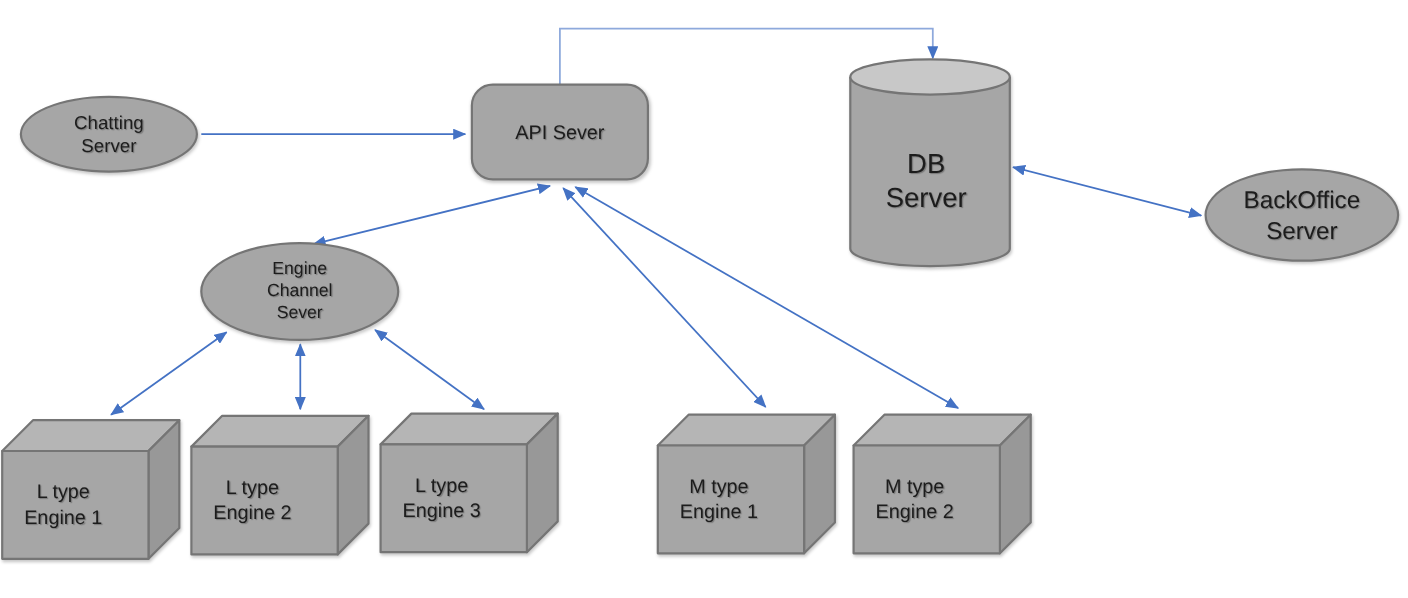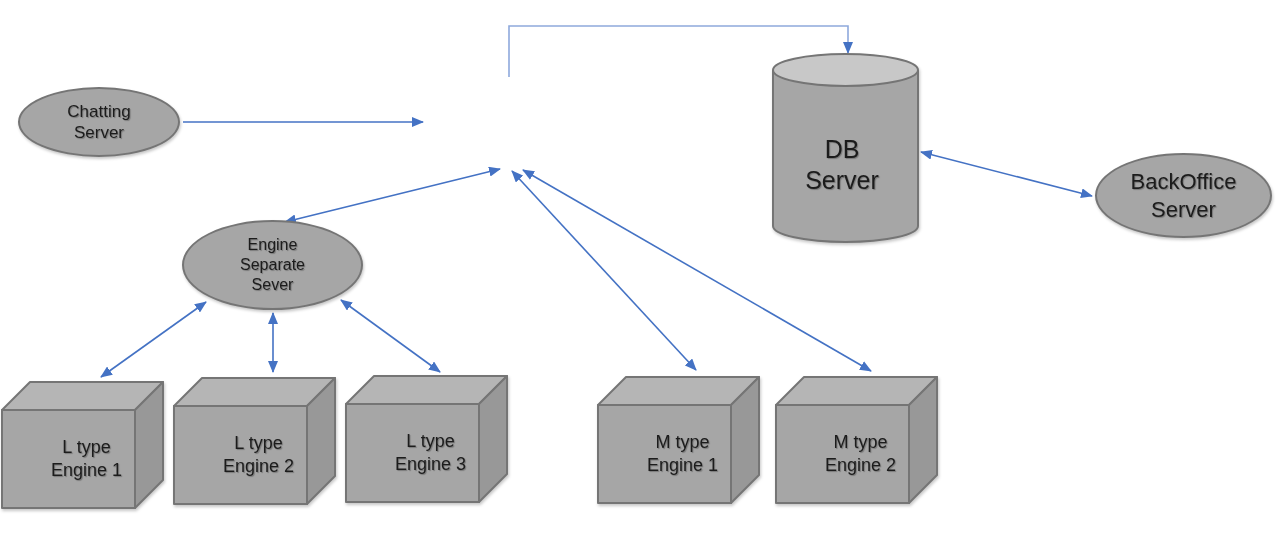--- a/index.html
+++ b/index.html
@@ -59,21 +59,21 @@
     flex-direction: column;
     align-items: center;
     justify-content: center;
     color: var(--text, #1c1c1c);
     text-align: center;
     line-height: 1.3;
     pointer-events: none;
   }
   .float-label span { text-shadow: 1px 1px 1px rgba(0,0,0,0.28); }
   .label--db { left: 773px; top: 120px; width: 138px; height: 90px; font-size: 25px; line-height: 1.25; }
-  .label--engine { width: 111px; height: 60px; font-size: 18px; padding-left: 29px; }
+  .label--engine { width: 111px; height: 60px; font-size: 18px; }
   .label--l1 { left: 2px;   top: 429px; }
   .label--l2 { left: 174px; top: 425px; }
   .label--l3 { left: 346px; top: 423px; }
   .label--m1 { left: 598px; top: 424px; }
   .label--m2 { left: 776px; top: 424px; }
 </style>
 </head>
 <body>
 
 <div class="canvas">
@@ -129,29 +129,32 @@
       <polygon class="cube-side" points="909,405 937,377 937,475 909,503"></polygon>
       <rect class="cube-front" x="776" y="405" width="133" height="98"></rect>
     </g>
   </svg>
 
   <div class="node ellipse node--chatting">
     <span>Chatting</span>
     <span>Server</span>
   </div>
 
+  <div class="node rounded node--api">
+    <span>API Sever</span>
+  </div>
 
   <div class="node ellipse node--backoffice">
     <span>BackOffice</span>
     <span>Server</span>
   </div>
 
   <div class="node ellipse node--channel">
     <span>Engine</span>
-    <span>Separate</span>
+    <span>Channel</span>
     <span>Sever</span>
   </div>
 
   <div class="float-label label--db">
     <span>DB</span>
     <span>Server</span>
   </div>
 
   <div class="float-label label--engine label--l1">
     <span>L type</span>

